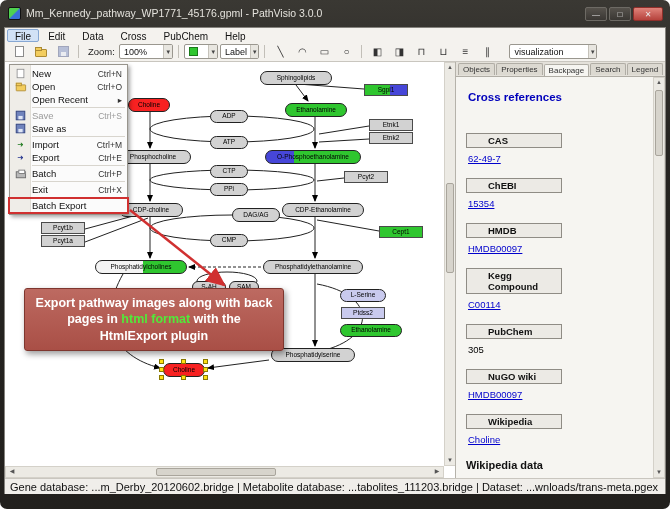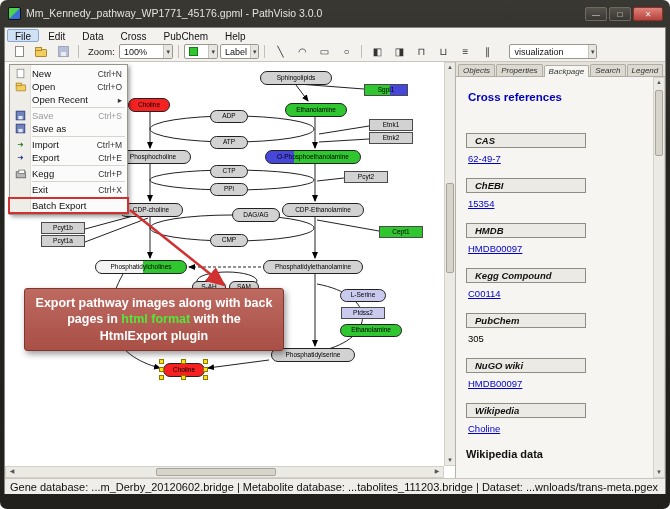--- a/index.html
+++ b/index.html
@@ -60,29 +60,29 @@
   .k-met{border:1px solid #222;border-radius:7px;}
   .k-gene{border:1px solid #4a4a4a;}
   .handle{position:absolute;width:5px;height:5px;background:#ffe014;border:1px solid #8a7a00;z-index:4;}
 
   .sb{position:absolute;background:#eceae4;border:1px solid #d4d1c9;}
   .thumb{position:absolute;background:#d7d4cc;border:1px solid #a9a59c;border-radius:2px;}
   .sb-ar{position:absolute;font-size:6px;color:#555;width:100%;text-align:center;line-height:9px;}
 
   
   .sidebar{position:absolute;left:456px;top:62px;width:209px;height:416px;background:#eceae4;}
-  .tabs{position:absolute;left:0;top:0;right:0;height:15px;display:flex;align-items:flex-end;padding-left:2px;
-        background:#e4e1da;border-bottom:1px solid #b0ada5;font-style:italic;}
+  .tabs{position:absolute;left:0;top:0;right:0;height:15px;display:flex;align-items:center;padding-left:2px;
+        background:#e4e1da;border-bottom:1px solid #b0ada5;}
   .tab{font-size:8px;padding:1px 4px;border:1px solid #b0ada5;border-bottom:none;background:#dcd9d1;
        margin-right:1px;border-radius:2px 2px 0 0;color:#333;white-space:nowrap;}
   .tab.active{background:#f6f5f1;position:relative;top:1px;}
   .sb-content{position:absolute;left:0;top:15px;right:12px;bottom:0;background:#f6f5f1;padding:8px 10px;overflow:hidden;}
   .xref-heading{color:#0000bb;font-weight:bold;font-size:11.5px;margin:6px 0 30px 2px;}
   .xsec{margin-bottom:14px;}
-  .xhead{width:120px;background:#eceae5;border:1px solid #8f8c85;font-weight:bold;font-size:9.5px;padding:1px 8px;font-style:italic;}
+  .xhead{width:96px;background:#eceae5;border:1px solid #8f8c85;font-weight:bold;font-size:9.5px;padding:1px 21px;}
   .xval{font-size:9.5px;margin:5px 0 0 2px;color:#000;}
   .xlink{color:#0000cc;text-decoration:underline;cursor:pointer;}
   .expr-heading{font-weight:bold;font-size:11px;margin-top:4px;}
   .side-scroll{position:absolute;right:0;top:15px;bottom:0;width:12px;}
 
   
   .statusbar{position:absolute;left:5px;top:478px;width:660px;height:16px;display:flex;align-items:center;
              background:#f0eeea;border-top:1px solid #c9c6bf;font-size:11px;padding-left:5px;color:#111;white-space:nowrap;}
 
   
@@ -380,21 +380,21 @@
           <span class="cico export"></span>
         </span>
         <span class="fm-label">Export</span>
         <span class="fm-sc">Ctrl+E</span>
       </div>
       <div class="fm-sep"></div>
       <div class="fm-row">
         <span class="fm-ico">
           <span class="cico print"></span>
         </span>
-        <span class="fm-label">Kegg</span>
+        <span class="fm-label">Batch</span>
         <span class="fm-sc">Ctrl+P</span>
       </div>
       <div class="fm-sep"></div>
       <div class="fm-row">
         <span class="fm-ico"></span>
         <span class="fm-label">Exit</span>
         <span class="fm-sc">Ctrl+X</span>
       </div>
       <div class="fm-sep"></div>
       <div class="fm-row annotated">

